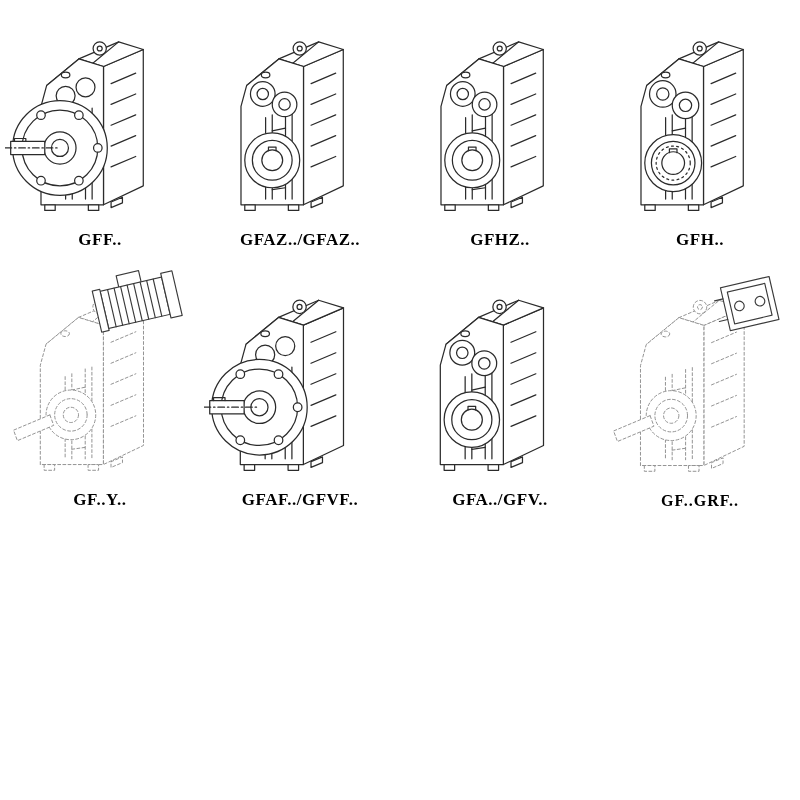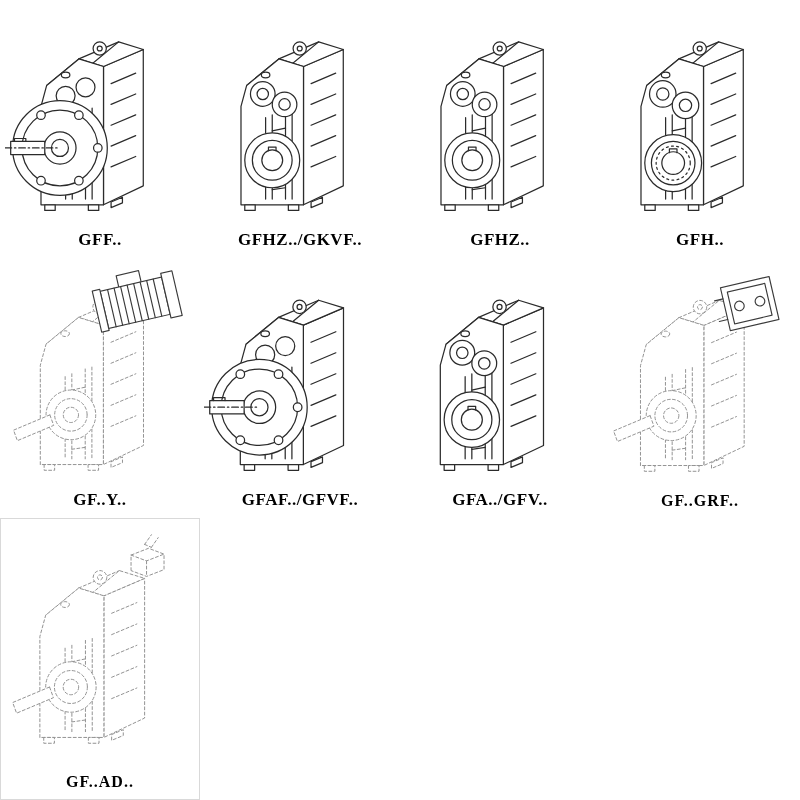--- a/index.html
+++ b/index.html
@@ -163,21 +163,21 @@
       </div>
       <figcaption class="cap">GFF..</figcaption>
     </figure>
 
     <figure class="cell">
       <div class="art">
         <svg class="solid" viewBox="0 0 200 240">
             <use href="#g-hollow-two"></use>
           </svg>
       </div>
-      <figcaption class="cap">GFHZ../GKVF..</figcaption>
+      <figcaption class="cap">GFAZ../GFAZ..</figcaption>
     </figure>
 
     <figure class="cell">
       <div class="art">
         <svg class="solid" viewBox="0 0 200 240">
             <use href="#g-hollow-two"></use>
           </svg>
       </div>
       <figcaption class="cap">GFHZ..</figcaption>
     </figure>
@@ -223,23 +223,15 @@
 
     <figure class="cell">
       <div class="art">
         <svg class="dash" viewBox="0 0 200 240">
             <use href="#g-grf"></use>
           </svg>
       </div>
       <figcaption class="cap lg">GF..GRF..</figcaption>
     </figure>
 
-    <figure class="cell bordered">
-      <div class="art">
-        <svg class="dash" viewBox="0 0 200 240">
-            <use href="#g-ad"></use>
-          </svg>
-      </div>
-      <figcaption class="cap lg">GF..AD..</figcaption>
-    </figure>
 
   </div>
 </div>
 
 </body></html>

